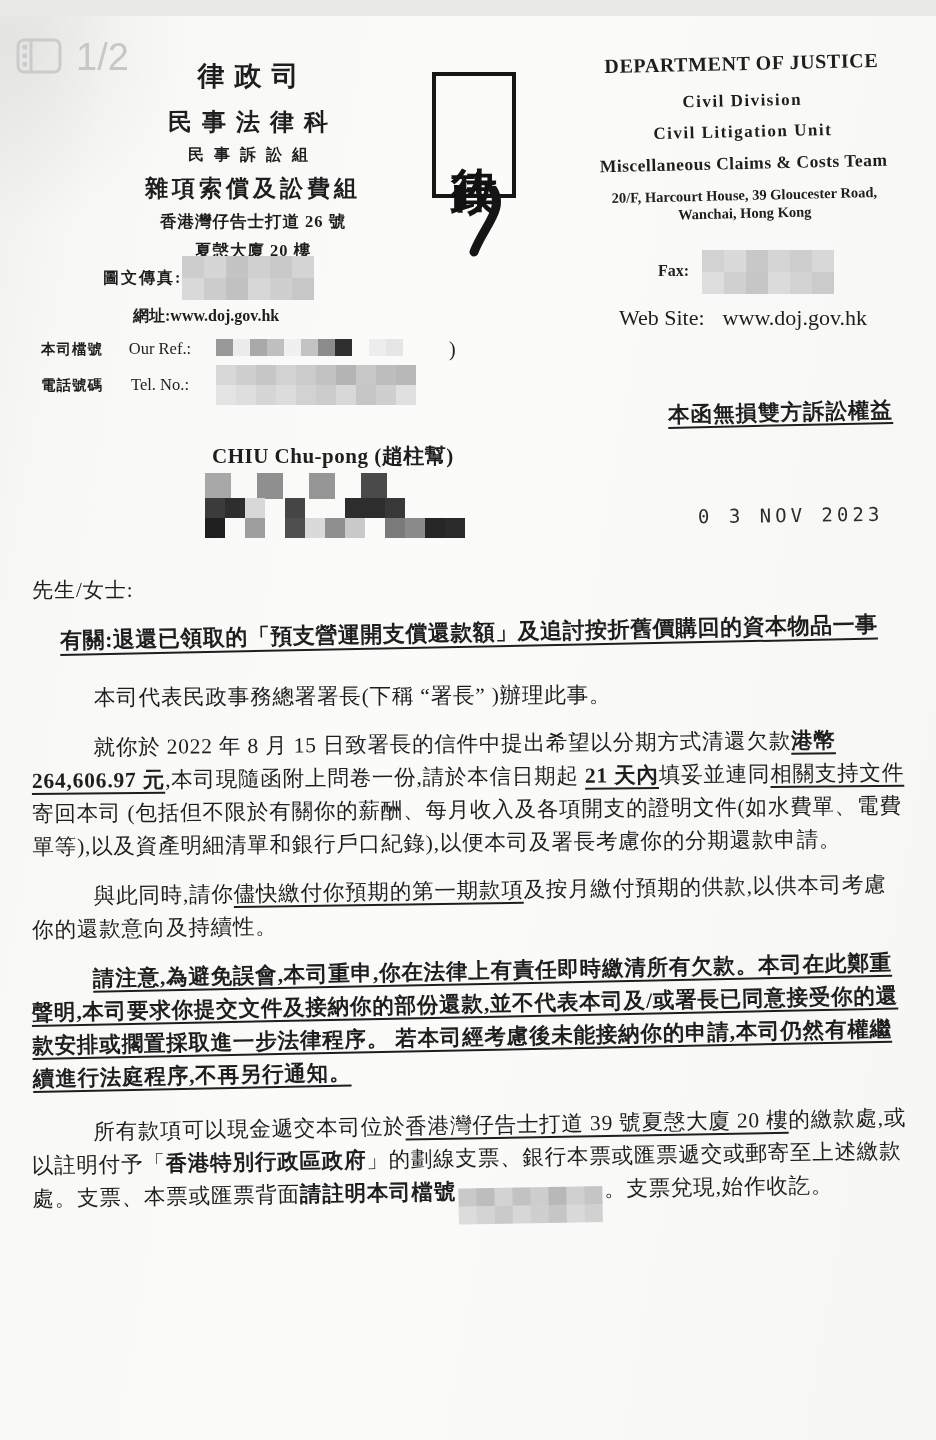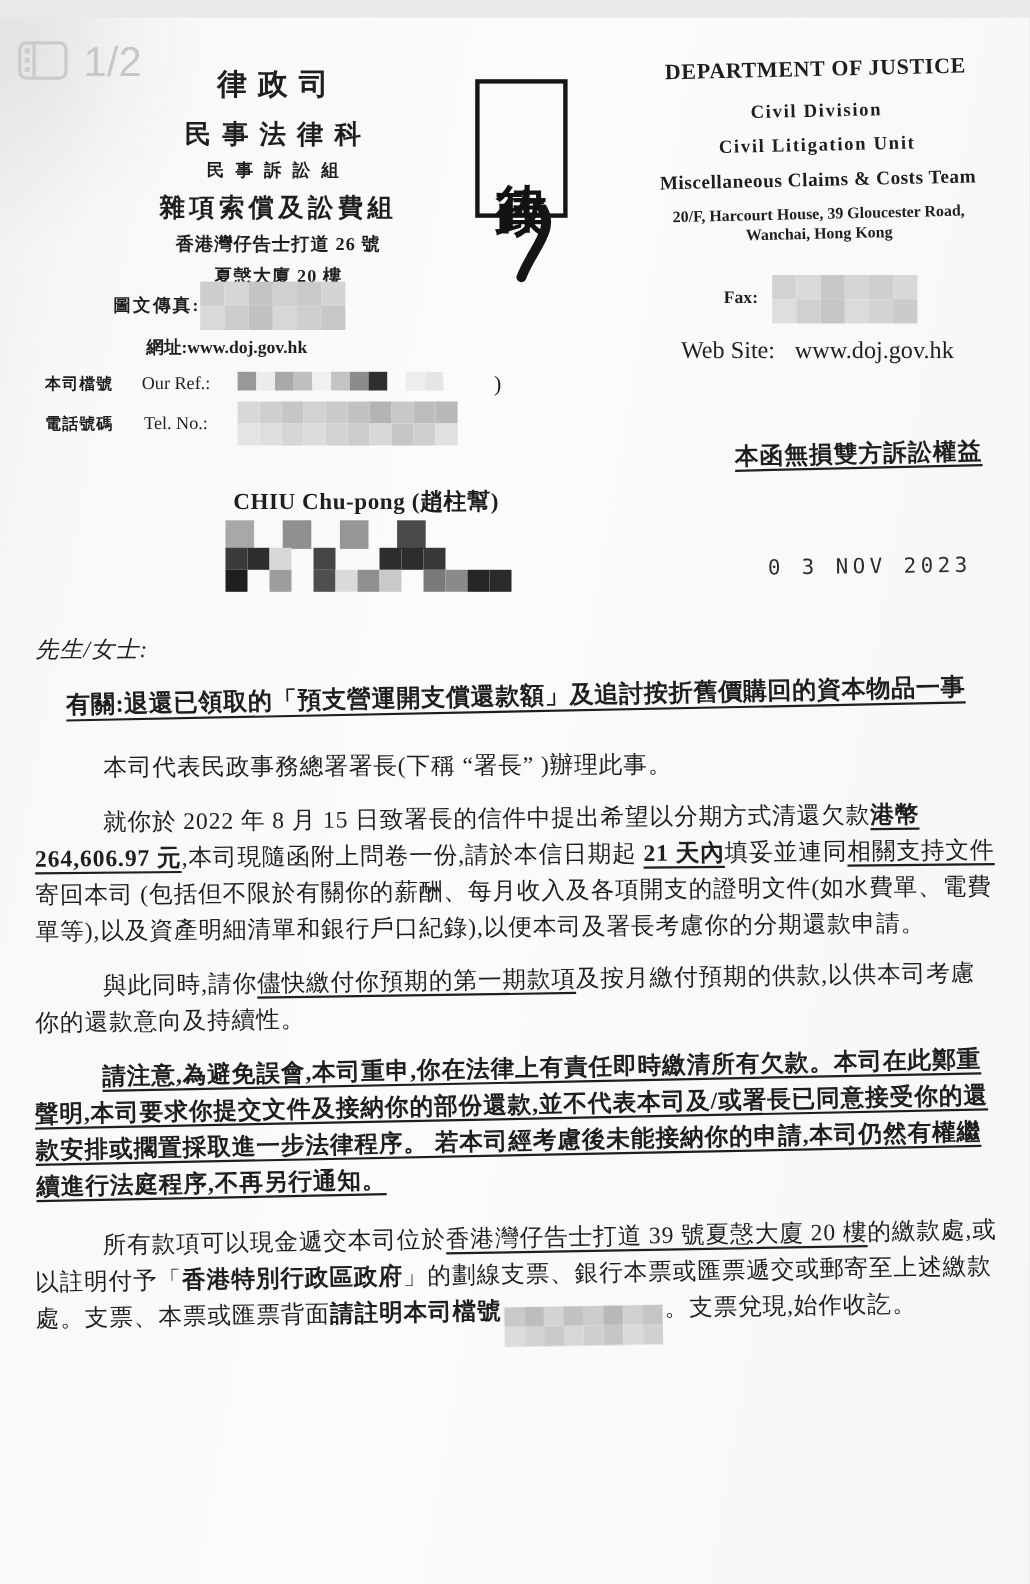--- a/index.html
+++ b/index.html
@@ -55,21 +55,21 @@
   
   .recipient{position:absolute;left:212px;top:426px;font-size:21px;font-weight:600;letter-spacing:0.5px;}
   
   .stamp{position:absolute;left:668px;top:372px;font-weight:bold;}
   .stamp .s1{font-size:21.5px;letter-spacing:2px;text-decoration:underline;text-underline-offset:5px;}
   .stamp .s2{font-size:21.5px;letter-spacing:1px;margin-top:12px;text-decoration:underline;text-underline-offset:5px;transform:rotate(-1.3deg);transform-origin:left center;}
   .date-stamp{position:absolute;left:698px;top:488px;font-family:"DejaVu Sans Mono","Liberation Mono",monospace;
       font-size:19px;letter-spacing:4px;color:#2d2d2d;transform:rotate(-0.8deg);}
   
   .body{position:absolute;left:32px;top:560px;width:876px;}
-  .salutation{font-size:21px;letter-spacing:1px;font-style:italic;}
+  .salutation{font-size:21px;letter-spacing:1px;}
   .subject{margin:22px 0 0 28px;font-size:22px;font-weight:bold;letter-spacing:0.5px;
       text-decoration:underline;text-underline-offset:6px;text-decoration-thickness:1.5px;
       transform:rotate(-1.15deg);transform-origin:left center;}
   #paras{margin-top:26px;}
   #paras p{font-size:21.5px;line-height:33px;letter-spacing:0.8px;text-indent:62px;margin:0 0 17px 0;transform-origin:left center;}
   #paras p:nth-child(1){transform:rotate(-0.3deg);}
   #paras p:nth-child(2){transform:rotate(-0.55deg);}
   #paras p:nth-child(3){transform:rotate(-0.85deg);}
   #paras p:nth-child(4){transform:rotate(-1.15deg);margin-bottom:21px;}
   #paras p:nth-child(5){transform:rotate(-1.0deg);}

